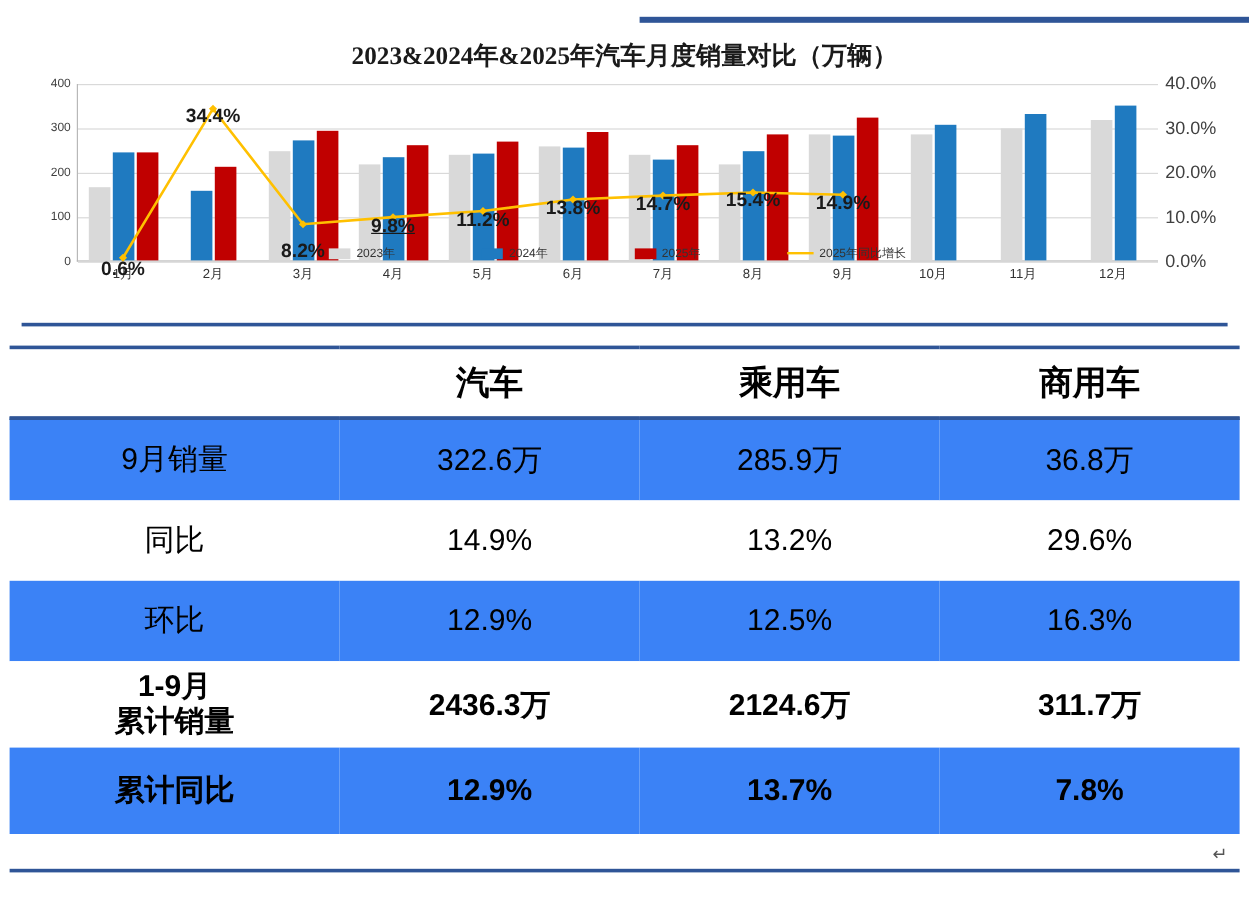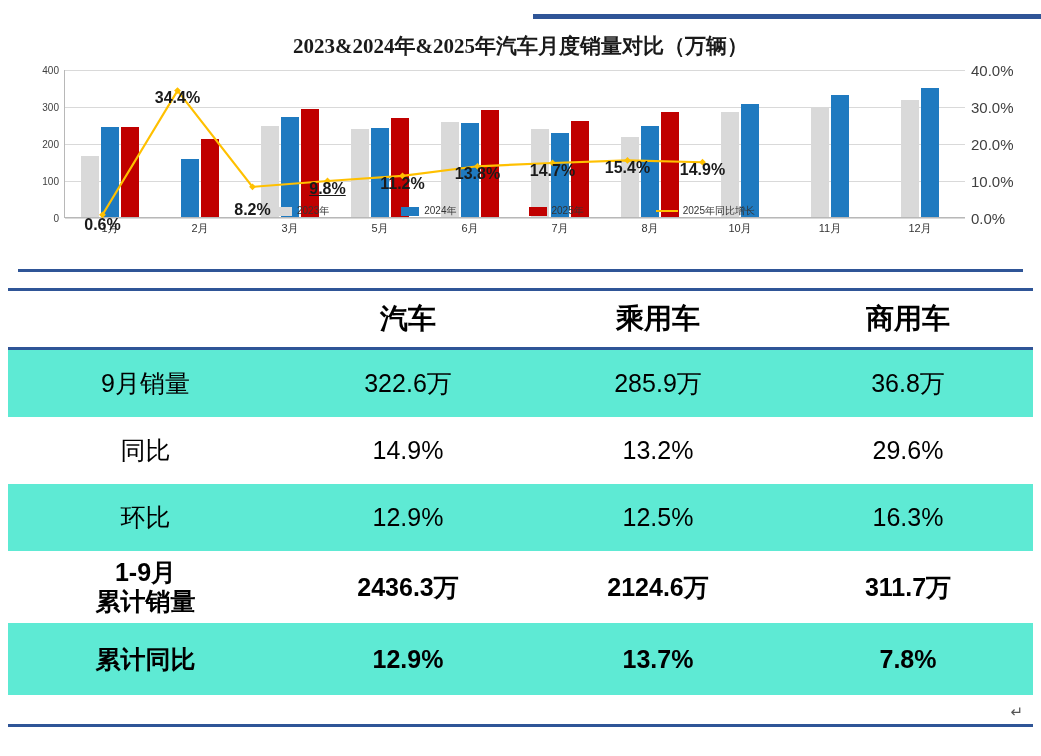--- a/index.html
+++ b/index.html
@@ -190,21 +190,21 @@
   }
   .hdr-row th {
     font-size: 28px;
     font-weight: bold;
     height: 56px;
     padding: 0;
     border-top: 3px solid #2f5597;
     border-bottom: 3px solid #2f5597;
   }
   .band td {
-    background: #5eead4;
+    background: #3b82f6;
   }
   .plain td {
     background: #ffffff;
   }
   .r-normal td {
     font-size: 25px;
     height: 67px;
     padding: 0;
   }
   .r-bold td {
@@ -280,20 +280,28 @@
             <div class="col">
               <div class="bars">
                 <div class="bar y2023" style="height: 90.65px;"></div>
                 <div class="bar y2024" style="height: 99.9px;"></div>
                 <div class="bar y2025" style="height: 107.67px;"></div>
               </div>
               <div class="xlabel">3月</div>
             </div>
             <div class="col">
               <div class="bars">
+                <div class="bar y2023" style="height: 79.55px;"></div>
+                <div class="bar y2024" style="height: 86.21px;"></div>
+                <div class="bar y2025" style="height: 95.83px;"></div>
+              </div>
+              <div class="xlabel">4月</div>
+            </div>
+            <div class="col">
+              <div class="bars">
                 <div class="bar y2023" style="height: 88.06px;"></div>
                 <div class="bar y2024" style="height: 89.17px;"></div>
                 <div class="bar y2025" style="height: 99.16px;"></div>
               </div>
               <div class="xlabel">5月</div>
             </div>
             <div class="col">
               <div class="bars">
                 <div class="bar y2023" style="height: 95.46px;"></div>
                 <div class="bar y2024" style="height: 94.35px;"></div>
@@ -309,20 +317,28 @@
               </div>
               <div class="xlabel">7月</div>
             </div>
             <div class="col">
               <div class="bars">
                 <div class="bar y2023" style="height: 79.55px;"></div>
                 <div class="bar y2024" style="height: 90.65px;"></div>
                 <div class="bar y2025" style="height: 105.45px;"></div>
               </div>
               <div class="xlabel">8月</div>
+            </div>
+            <div class="col">
+              <div class="bars">
+                <div class="bar y2023" style="height: 105.45px;"></div>
+                <div class="bar y2024" style="height: 103.97px;"></div>
+                <div class="bar y2025" style="height: 119.362px;"></div>
+              </div>
+              <div class="xlabel">9月</div>
             </div>
             <div class="col">
               <div class="bars">
                 <div class="bar y2023" style="height: 105.45px;"></div>
                 <div class="bar y2024" style="height: 112.85px;"></div>
               </div>
               <div class="xlabel">10月</div>
             </div>
             <div class="col">
               <div class="bars">

